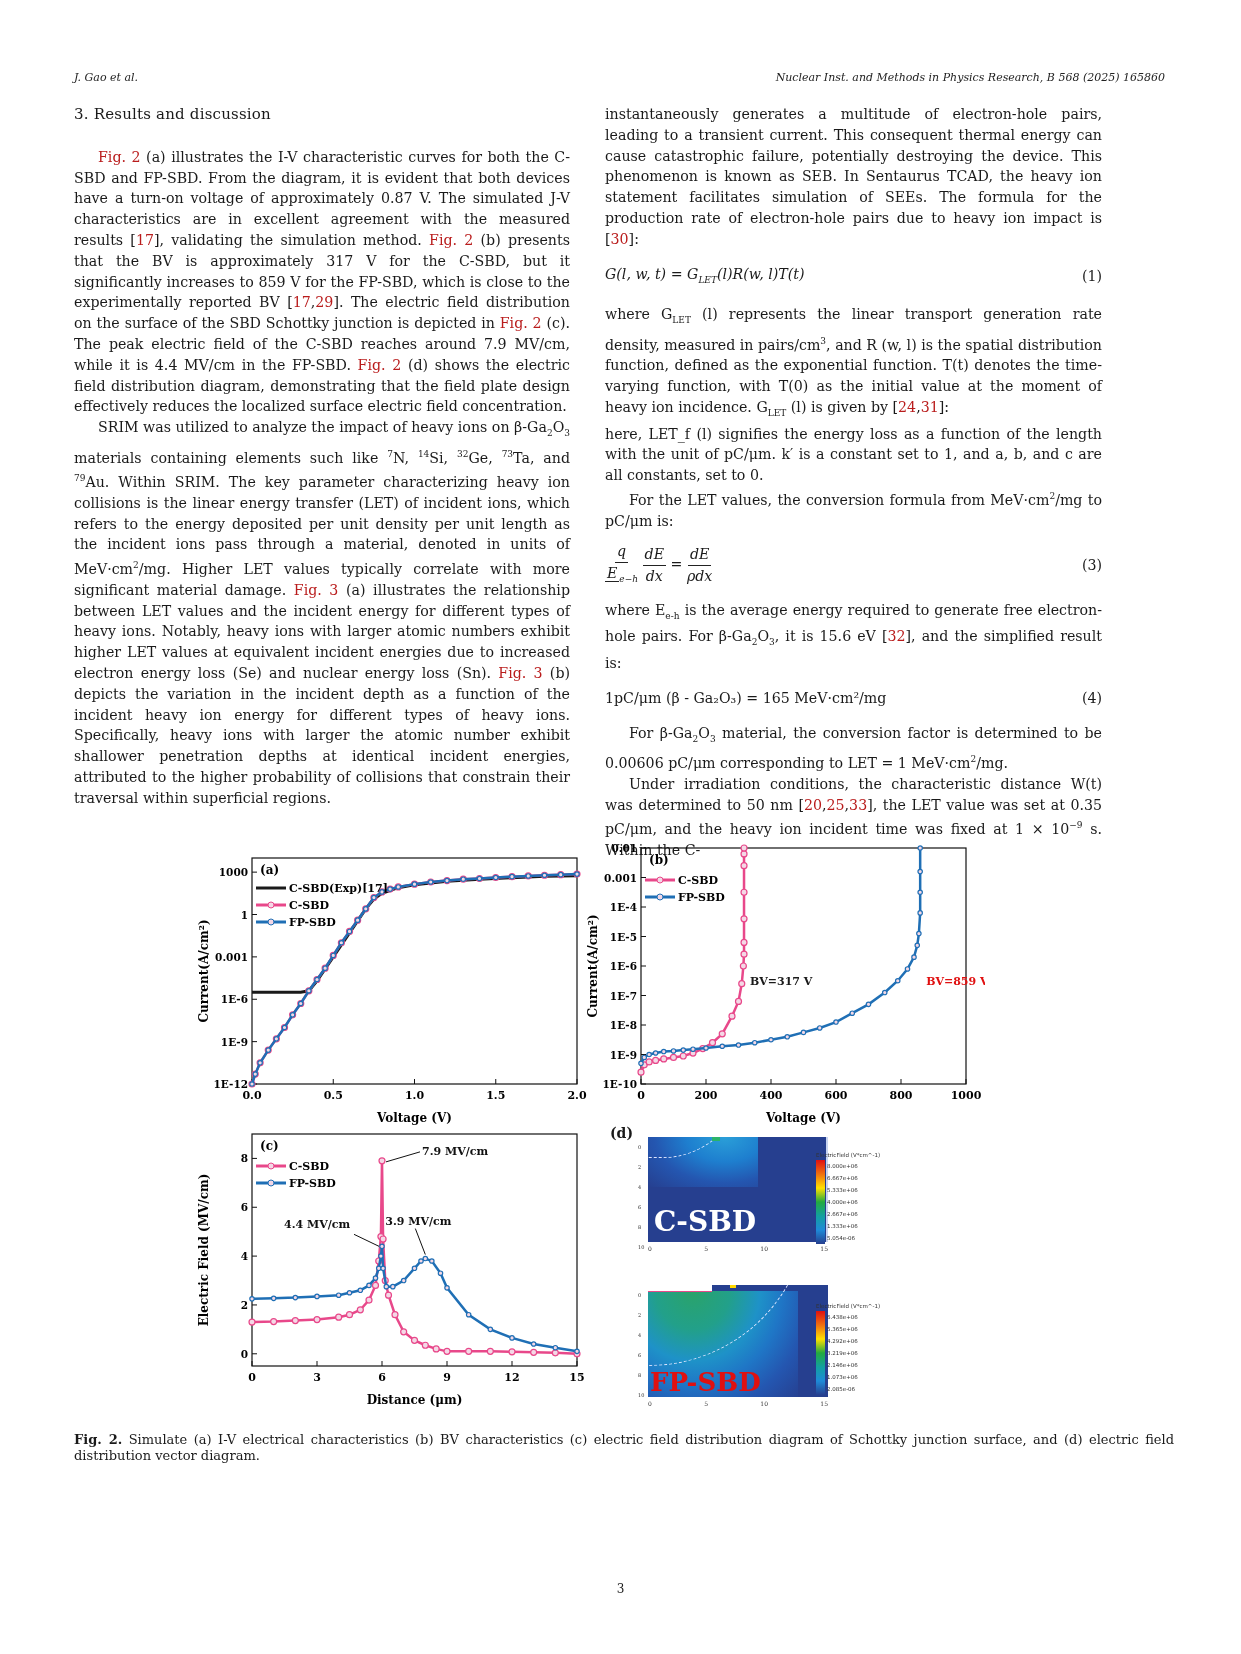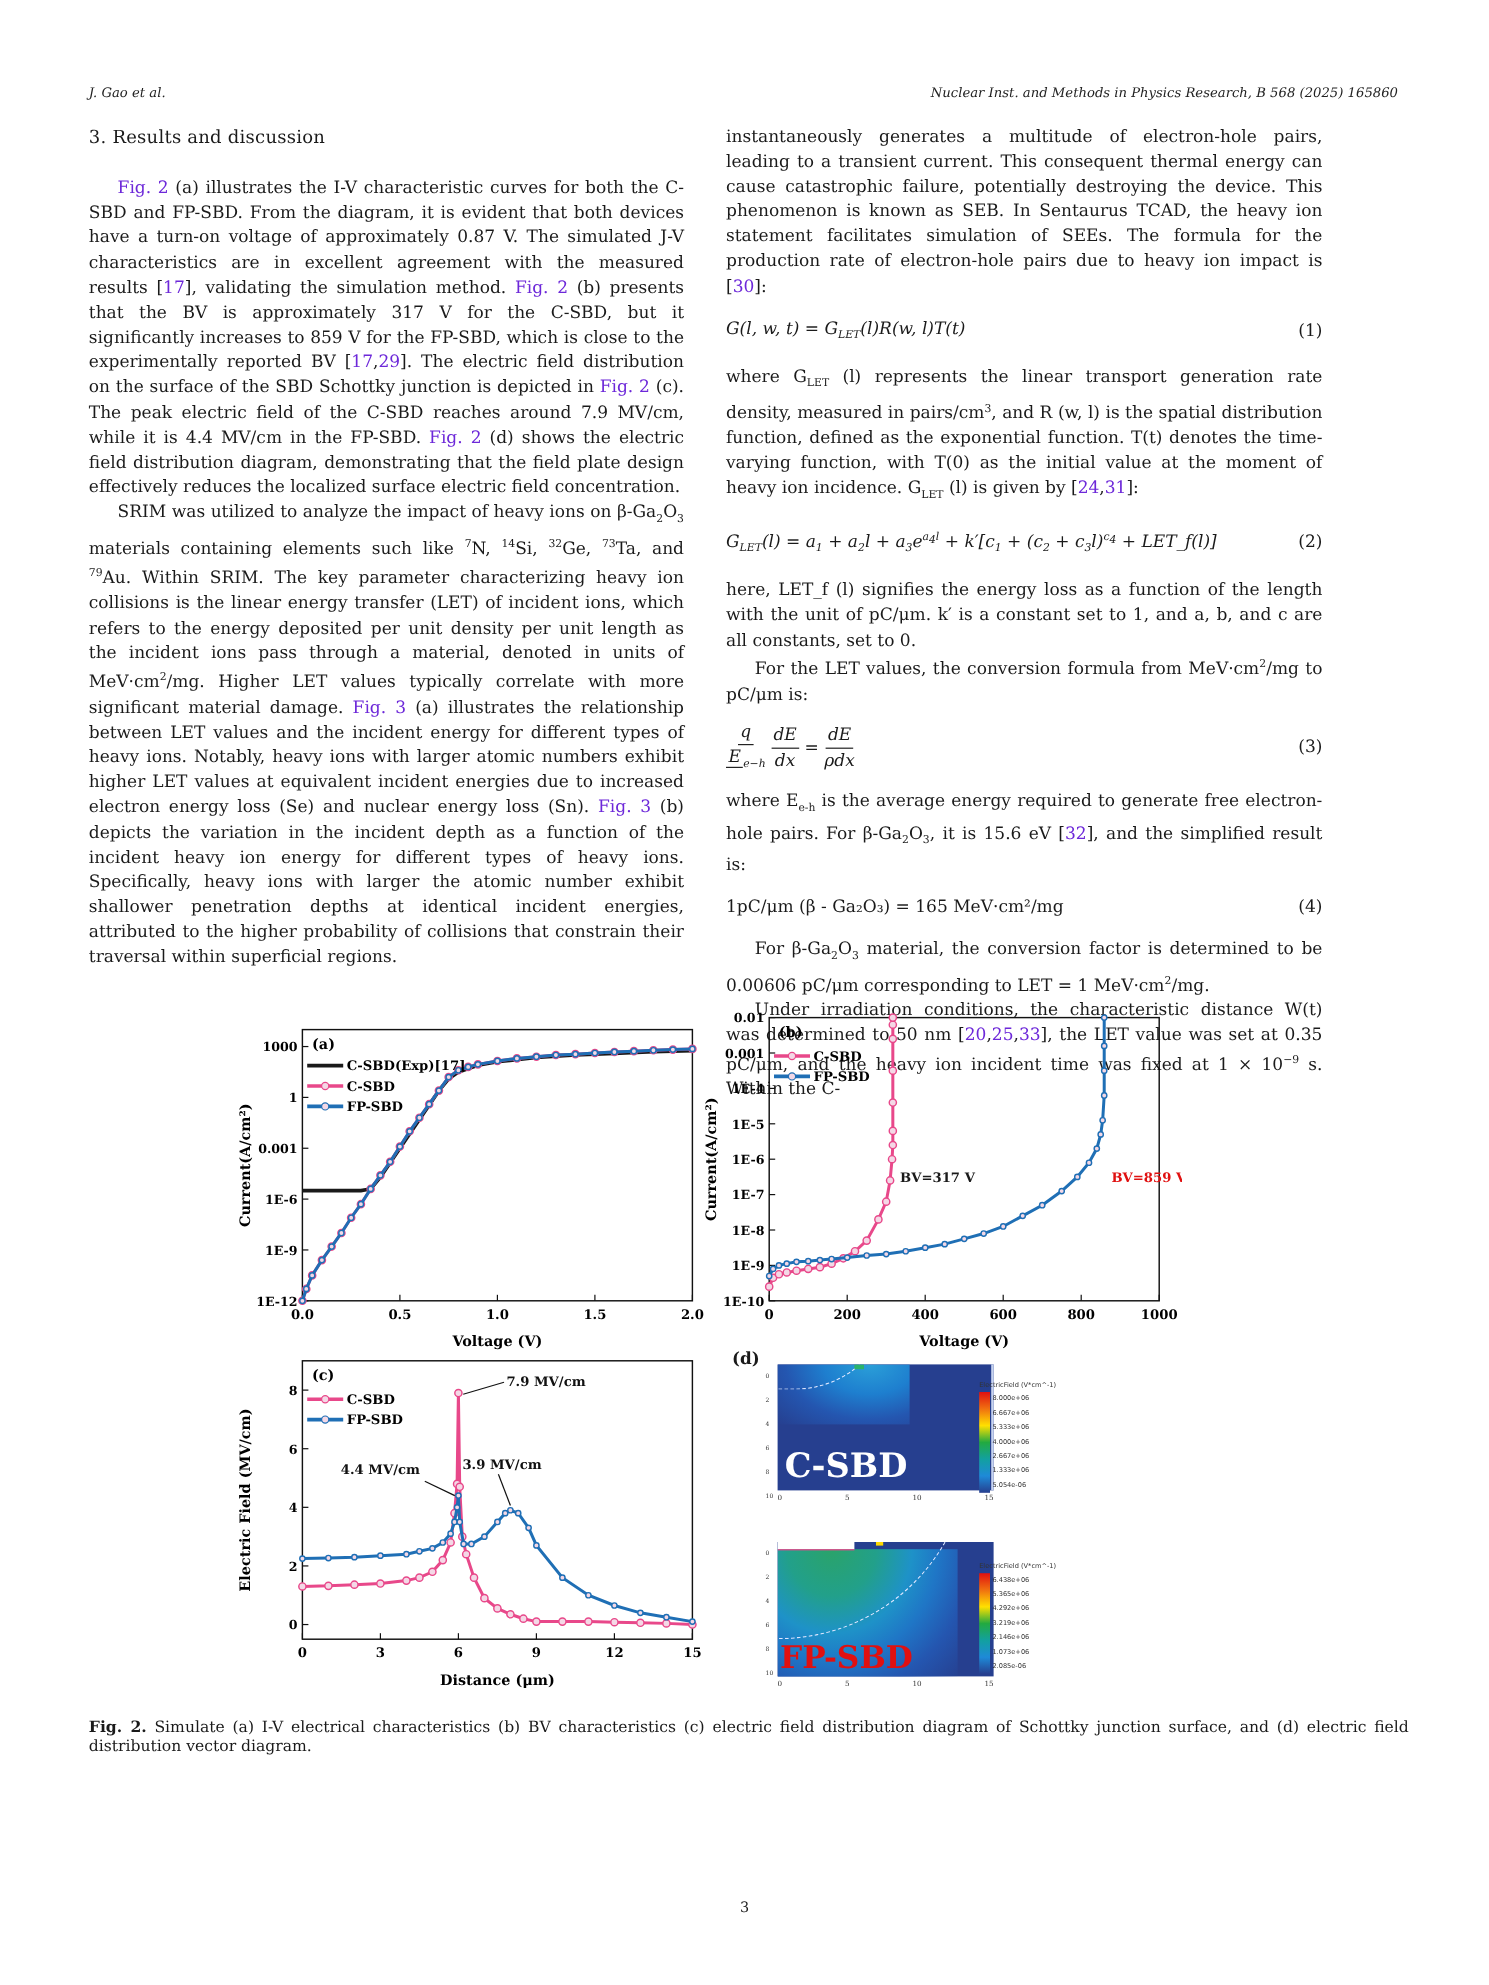--- a/index.html
+++ b/index.html
@@ -1,21 +1,21 @@
 <!DOCTYPE html>
 <html><head>
 <meta charset="utf-8">
 <style>
   html,body{margin:0;padding:0;background:#fff;}
   body{width:1241px;height:1654px;position:relative;font-family:"DejaVu Serif",serif;color:#1a1a1a;overflow:hidden;}
   .hdr{position:absolute;top:71px;font-family:"DejaVu Serif",serif;font-style:italic;font-size:11px;color:#222;}
   .col{position:absolute;font-size:14.2px;line-height:20.8px;text-align:justify;}
   .col p{margin:0;}
   .ind{text-indent:24px;}
-  .lnk{color:#6d28d9;}
+  .lnk{color:#b91c1c;}
   h2{font-size:15px;font-weight:normal;margin:0 0 22px 0;letter-spacing:0.2px;}
   .eq{display:flex;justify-content:space-between;align-items:center;font-style:italic;margin:14px 0;}
   .eq .num{font-style:normal;}
   .frac{display:inline-flex;flex-direction:column;align-items:center;vertical-align:middle;font-style:italic;}
   .frac span:first-child{border-bottom:1px solid #222;padding:0 2px;}
   sub,sup{font-size:9px;}
   .fig{position:absolute;}
   .caption{position:absolute;left:74px;top:1432px;width:1100px;font-size:13px;line-height:16px;text-align:justify;}
   .pagenum{position:absolute;top:1582px;left:0;width:1241px;text-align:center;font-size:12px;}
   svg text{font-family:"DejaVu Serif",serif;}
@@ -32,24 +32,20 @@
   <p class="ind"><span>SRIM was utilized to analyze the impact of heavy ions on β-Ga</span><sub>2</sub><span>O</span><sub>3</sub><span> materials containing elements such like </span><sup>7</sup><span>N</span>, <sup>14</sup><span>Si</span>, <sup>32</sup><span>Ge</span>, <sup>73</sup><span>Ta</span>, and <sup>79</sup><span>Au</span>.<span> Within SRIM. The key parameter characterizing heavy ion collisions is the linear energy transfer (LET) of incident ions, which refers to the energy deposited per unit density per unit length as the incident ions pass through a material, denoted in units of MeV·cm</span><sup>2</sup><span>/mg. Higher LET values typically correlate with more significant material damage. </span><a class="lnk">Fig. 3</a><span> (a) illustrates the relationship between LET values and the incident energy for different types of heavy ions. Notably, heavy ions with larger atomic numbers exhibit higher LET values at equivalent incident energies due to increased electron energy loss (Se) and nuclear energy loss (Sn). </span><a class="lnk">Fig. 3</a><span> (b) depicts the variation in the incident depth as a function of the incident heavy ion energy for different types of heavy ions. Specifically, heavy ions with larger the atomic number exhibit shallower penetration depths at identical incident energies, attributed to the higher probability of collisions that constrain their traversal within superficial regions.</span></p>
 </div>
 
 <div class="col" style="left:605px;top:104px;width:497px;">
   <p><span>instantaneously generates a multitude of electron-hole pairs, leading to a transient current. This consequent thermal energy can cause catastrophic failure, potentially destroying the device. This phenomenon is known as SEB. In Sentaurus TCAD, the heavy ion statement facilitates simulation of SEEs. The formula for the production rate of electron-hole pairs due to heavy ion impact is [</span><a class="lnk">30</a><span>]:</span></p>
   <div class="eq">
       <span>G(l, w, t) = G<sub>LET</sub>(l)R(w, l)T(t)</span>
       <span class="num">(1)</span>
     </div>
   <p><span>where G</span><sub>LET</sub><span> (l) represents the linear transport generation rate density, measured in pairs/cm</span><sup>3</sup><span>, and R (w, l) is the spatial distribution function, defined as the exponential function. T(t) denotes the time-varying function, with T(0) as the initial value at the moment of heavy ion incidence. G</span><sub>LET</sub><span> (l) is given by [</span><a class="lnk">24</a>,<a class="lnk">31</a><span>]:</span></p>
-  <div class="eq">
-      <span>G<sub>LET</sub>(l) = a<sub>1</sub> + a<sub>2</sub>l + a<sub>3</sub>e<sup>a<sub>4</sub>l</sup> + k′[c<sub>1</sub> + (c<sub>2</sub> + c<sub>3</sub>l)<sup>c<sub>4</sub></sup> + LET_f(l)]</span>
-      <span class="num">(2)</span>
-    </div>
   <p>here, LET_f (l) signifies the energy loss as a function of the length with the unit of pC/μm. k′ is a constant set to 1, and a, b, and c are all constants, set to 0.</p>
   <p class="ind"><span>For the LET values, the conversion formula from MeV·cm</span><sup>2</sup><span>/mg to pC/μm is:</span></p>
   <div class="eq" style="margin:10px 0;">
     <span>
       <span class="frac">
           <span>q</span>
           <span><span>E</span><sub>e−h</sub></span>
         </span>
       <span class="frac">
           <span>dE</span>

